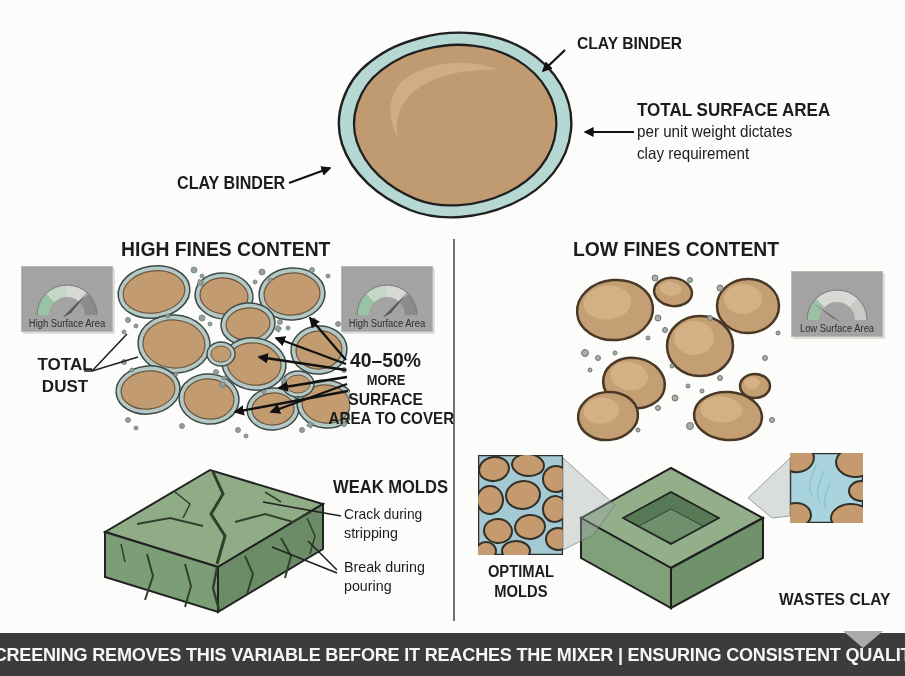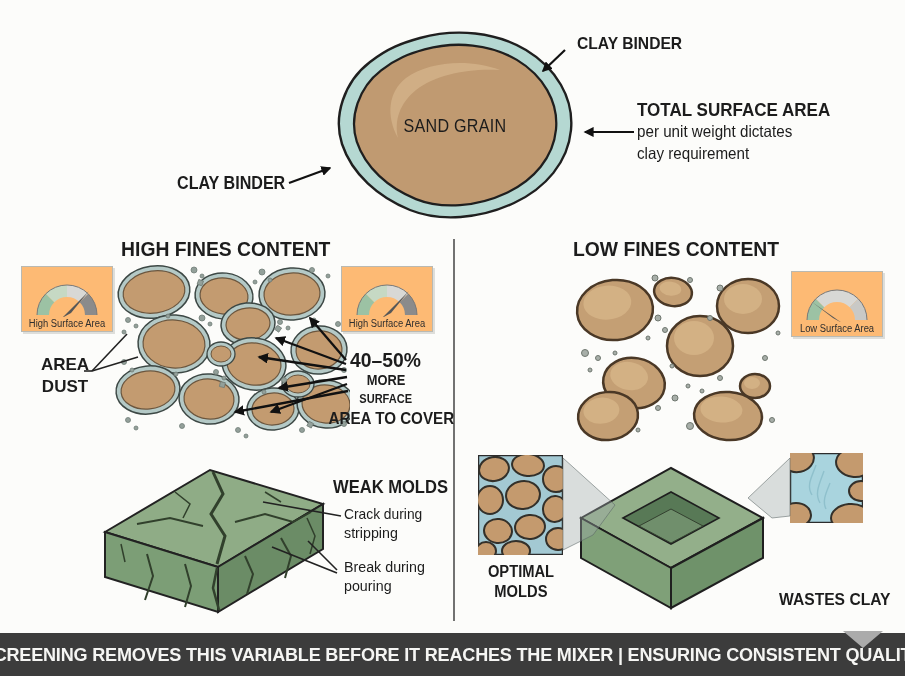--- a/index.html
+++ b/index.html
@@ -2,21 +2,21 @@
 <html><head>
 <meta charset="utf-8">
 <style>
   html,body{margin:0;padding:0;background:#e8e8e6;}
   #page{position:relative;width:905px;height:676px;background:#fcfcfa;overflow:hidden;
         font-family:"Liberation Sans",sans-serif;color:#1c1c1c;}
   .txt{position:absolute;z-index:6;white-space:nowrap;}
   .cond{display:inline-block;transform:scaleX(.92);transform-origin:left center;}
   .condC{display:inline-block;transform:scaleX(.92);transform-origin:center center;}
   .illus{position:absolute;z-index:1;}
-  .gauge-card{position:absolute;z-index:4;width:90px;height:64px;background:#fdba74;
+  .gauge-card{position:absolute;z-index:4;width:90px;height:64px;background:#a3a3a3;
         border:1px solid #b9b9b2;box-shadow:2px 2px 0 #dededa;text-align:center;}
   .gauge-label{font-size:10px;color:#2e2e2e;margin-top:-3px;letter-spacing:0;transform:scaleX(.94);transform-origin:center;}
   #overlay{position:absolute;left:0;top:0;z-index:5;pointer-events:none;}
   #banner{position:absolute;left:0;top:633px;width:905px;height:43px;background:#3c3c3c;z-index:3;
           display:flex;align-items:center;justify-content:center;}
   #banner span{color:#f5f5f3;font-weight:700;font-size:19px;letter-spacing:-.2px;
           transform:scaleX(.95);transform-origin:center;white-space:nowrap;}
   .b800{font-weight:800;}
 </style>
 </head>
@@ -25,23 +25,20 @@
 <div id="page">
 
 
   <svg class="illus" style="left:328px;top:26px;" width="250" height="198" viewBox="0 0 250 198">
     <path d="M92,12 C128,2 168,6 198,24 C228,42 246,72 243,104 C240,136 218,162 186,177
              C152,193 112,196 82,184 C50,171 24,148 14,118 C5,90 16,56 42,36 C60,22 74,17 92,12 Z" fill="#b5d8d2" stroke="#1f1f1f" stroke-width="2.4"></path>
     <path d="M92,12 C128,2 168,6 198,24 C228,42 246,72 243,104 C240,136 218,162 186,177
              C152,193 112,196 82,184 C50,171 24,148 14,118 C5,90 16,56 42,36 C60,22 74,17 92,12 Z" transform="translate(16.6,13) scale(0.87)" fill="#c09a71" stroke="#1f1f1f" stroke-width="2.6"></path>
     <path d="M78,52 C100,36 140,32 172,44 C142,42 108,48 88,64 C72,77 66,94 70,112 C58,90 60,66 78,52 Z" fill="#d2b288" opacity="0.85"></path>
   </svg>
-  <div class="txt" style="left:390px;top:116px;width:130px;text-align:center;font-size:17.5px;font-weight:500;letter-spacing:.3px;">
-    <span class="condC">SAND GRAIN</span>
-  </div>
 
   <div class="txt" style="left:577px;top:34px;font-size:17px;font-weight:600;">
     <span class="cond">CLAY BINDER</span>
   </div>
   <div class="txt" style="left:177px;top:173px;font-size:17.5px;font-weight:600;">
     <span class="cond">CLAY BINDER</span>
   </div>
 
   <div class="txt b800" style="left:637px;top:99px;font-size:18.5px;">
     <span class="cond">TOTAL SURFACE AREA</span>
@@ -185,28 +182,28 @@
         <circle cx="202" cy="62" r="2"></circle>
         <circle cx="56" cy="58" r="2"></circle>
       <rect x="86" y="22" width="5" height="5" transform="rotate(20 88 24)"></rect>
       <rect x="164" y="68" width="5" height="5" transform="rotate(35 166 70)"></rect>
       <rect x="108" y="124" width="5" height="5" transform="rotate(12 110 126)"></rect>
       <rect x="196" y="164" width="5" height="5" transform="rotate(28 198 166)"></rect>
     </g>
   </svg>
 
   <div class="txt" style="left:36px;top:354px;width:58px;text-align:center;font-size:17px;font-weight:600;line-height:22px;">
-    <div>AREA</div>
+    <div>TOTAL</div>
     <div>DUST</div>
   </div>
 
   <div class="txt b800" style="left:323px;top:348px;width:126px;text-align:center;">
     <div style="font-size:21px;line-height:23px;"><span class="condC">40–50%</span></div>
     <div style="font-size:14px;line-height:19px;"><span class="condC">MORE</span></div>
-    <div style="font-size:12px;line-height:19px;"><span class="condC">SURFACE</span></div>
+    <div style="font-size:17px;line-height:19px;"><span class="condC">SURFACE</span></div>
     <div style="font-size:16.5px;line-height:19px;"><span class="condC">AREA TO COVER</span></div>
   </div>
 
   <svg class="illus" style="left:95px;top:452px;" width="235" height="165" viewBox="0 0 235 165">
     <polygon points="10,80 115,18 228,52 123,115" fill="#8fac86" stroke="#222" stroke-width="2"></polygon>
     <polygon points="10,80 123,115 123,160 10,125" fill="#7c9e76" stroke="#222" stroke-width="2"></polygon>
     <polygon points="123,115 228,52 228,97 123,160" fill="#6b8c66" stroke="#222" stroke-width="2"></polygon>
     <g fill="none" stroke="#31402c">
       <path d="M118,20 L128,42 L116,62 L130,84 L122,112" stroke-width="3"></path>
       <path d="M42,72 L75,66 L108,74" stroke-width="2"></path>

